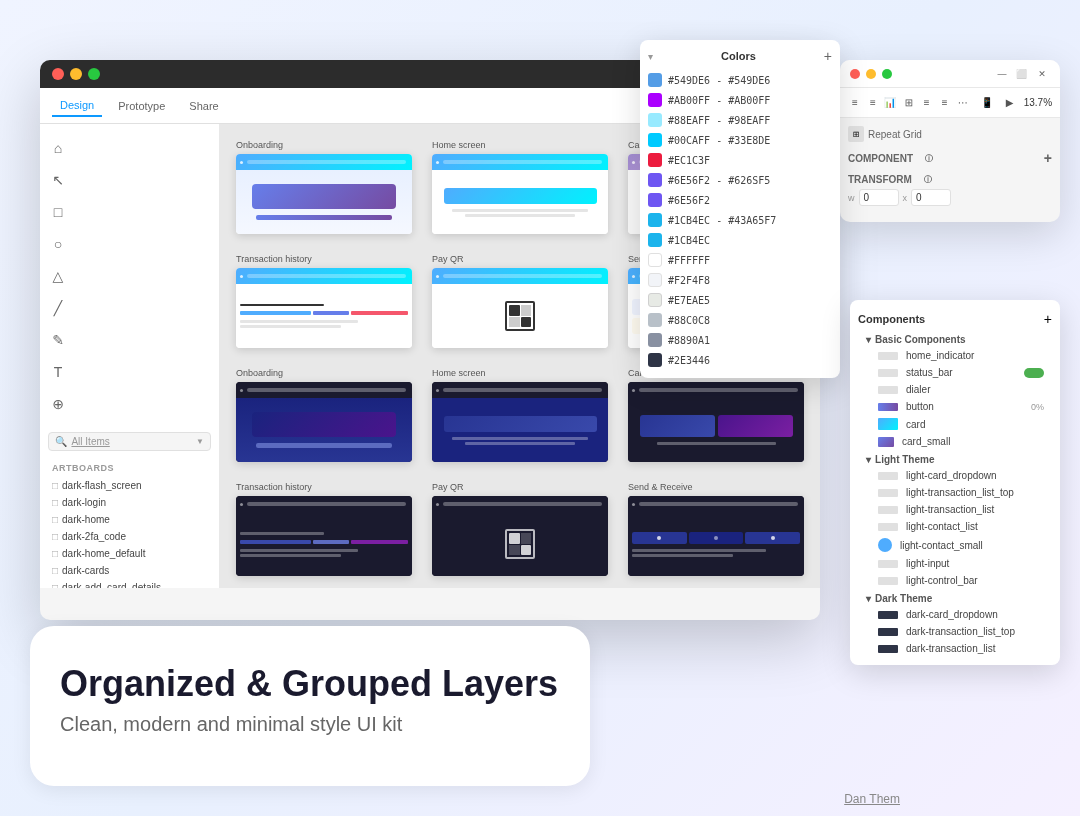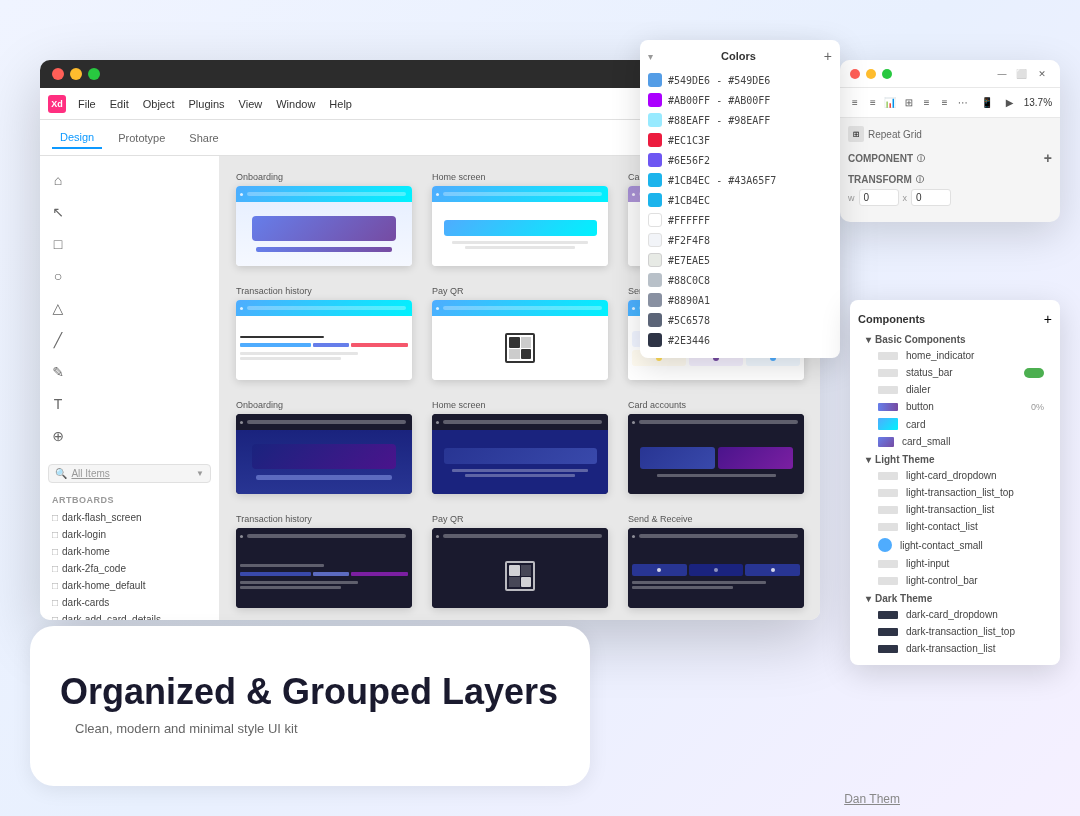--- a/index.html
+++ b/index.html
@@ -390,21 +390,21 @@
     .rp-section {
       margin-bottom: 8px;
     }
     .rp-section-title {
       font-size: 10px;
       font-weight: 600;
       color: #666;
       margin-bottom: 4px;
       display: flex;
       align-items: center;
-      gap: 4px;
+      gap: 12px;
     }
     .rp-row {
       display: flex;
       gap: 4px;
       align-items: center;
     }
     .rp-input {
       background: white;
       border: 1px solid #e0e0e0;
       border-radius: 3px;
@@ -424,23 +424,22 @@
       bottom: 60px;
       left: 60px;
     }
     .bottom-title {
       font-size: 36px;
       font-weight: 800;
       color: #1a1a2e;
       margin-bottom: 8px;
     }
     .bottom-subtitle {
-      font-size: 13px;
+      font-size: 20px;
       color: #666;
-      margin-left: 15px;
     }
 
     
     .bottom-card {
       position: absolute;
       bottom: 30px;
       left: 30px;
       width: 560px;
       height: 160px;
       background: white;
@@ -467,30 +466,20 @@
   <div class="bottom-card"></div>
 
   <div class="xd-window">
 
     <div class="xd-titlebar">
       <div class="dot dot-red"></div>
       <div class="dot dot-yellow"></div>
       <div class="dot dot-green"></div>
     </div>
 
-    <div class="xd-menubar">
-      <div class="xd-logo">Xd</div>
-      <span class="xd-menu-item">File</span>
-      <span class="xd-menu-item">Edit</span>
-      <span class="xd-menu-item">Object</span>
-      <span class="xd-menu-item">Plugins</span>
-      <span class="xd-menu-item">View</span>
-      <span class="xd-menu-item">Window</span>
-      <span class="xd-menu-item">Help</span>
-    </div>
 
     <div class="xd-toolbar">
       <span class="xd-tab active">Design</span>
       <span class="xd-tab">Prototype</span>
       <span class="xd-tab">Share</span>
       <span class="xd-filename">mobank-uikit</span>
     </div>
 
     <div class="xd-main">
 
@@ -819,25 +808,33 @@
     </div>
     <div class="color-row">
       <div class="color-swatch" style="background:#AB00FF;"></div>
       <span class="color-label">#AB00FF - #AB00FF</span>
     </div>
     <div class="color-row">
       <div class="color-swatch" style="background:#98EAFF;"></div>
       <span class="color-label">#88EAFF - #98EAFF</span>
     </div>
     <div class="color-row">
+      <div class="color-swatch" style="background:#00CAFF;"></div>
+      <span class="color-label">#00CAFF - #33E8DE</span>
+    </div>
+    <div class="color-row">
       <div class="color-swatch" style="background:#EC1C3F;"></div>
       <span class="color-label">#EC1C3F</span>
     </div>
     <div class="color-row">
       <div class="color-swatch" style="background:#6E56F2;"></div>
+      <span class="color-label">#6E56F2 - #626SF5</span>
+    </div>
+    <div class="color-row">
+      <div class="color-swatch" style="background:#6E56F2;"></div>
       <span class="color-label">#6E56F2</span>
     </div>
     <div class="color-row">
       <div class="color-swatch" style="background:#1CB4EC;"></div>
       <span class="color-label">#1CB4EC - #43A65F7</span>
     </div>
     <div class="color-row">
       <div class="color-swatch" style="background:#1CB4EC;"></div>
       <span class="color-label">#1CB4EC</span>
     </div>
@@ -853,24 +850,20 @@
       <div class="color-swatch" style="background:#E7EAE5; border:1px solid #d0d0d0;"></div>
       <span class="color-label">#E7EAE5</span>
     </div>
     <div class="color-row">
       <div class="color-swatch" style="background:#B8C0C8;"></div>
       <span class="color-label">#88C0C8</span>
     </div>
     <div class="color-row">
       <div class="color-swatch" style="background:#8890A1;"></div>
       <span class="color-label">#8890A1</span>
-    </div>
-    <div class="color-row">
-      <div class="color-swatch" style="background:#5C6578;"></div>
-      <span class="color-label">#5C6578</span>
     </div>
     <div class="color-row">
       <div class="color-swatch" style="background:#2E3446;"></div>
       <span class="color-label">#2E3446</span>
     </div>
   </div>
 
   <div class="right-panel">
     <div class="right-panel-titlebar">
       <div class="right-panel-dot" style="background:#ff5f57;"></div>

